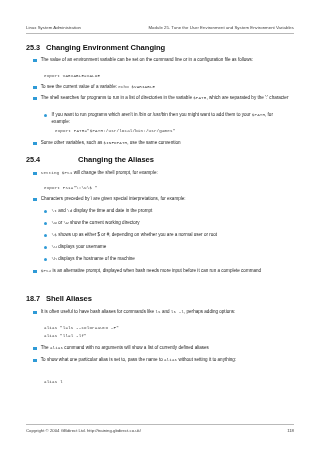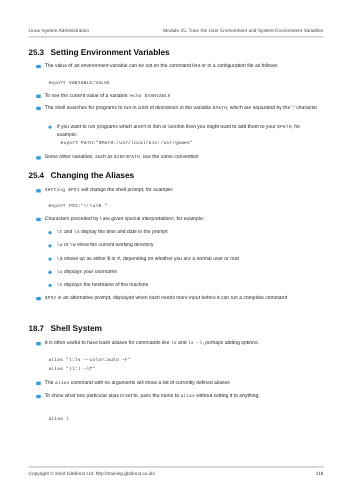--- a/index.html
+++ b/index.html
@@ -69,21 +69,21 @@
 <div class="page">
 
   <div class="header">
     <span>Linux System Administration</span>
     <span>Module 25.  Tune the User Environment and System Environment Variables</span>
   </div>
   <div class="header-rule"></div>
 
   <div class="sec" style="left:26px;top:43px;">
     <span class="num">25.3</span>
-    <span class="ttl">Setting Environment Variables</span>
+    <span class="ttl">Changing Environment Changing</span>
   </div>
 
   <div class="b1" style="left:33px;top:57px;width:258px;">
     <span class="sq"></span>
     <span class="txt">The value of an environment variable can be set on the command line or in a configuration file as follows:</span>
   </div>
 
   <div class="code" style="left:44px;top:74px;">export VARIABLE=VALUE</div>
 
   <div class="b1" style="left:33px;top:84px;width:258px;">
@@ -101,21 +101,21 @@
     <span class="txt"><span>If you want to run programs which aren't in /bin or /usr/bin then you might want to add them to your </span><span class="mono">$PATH</span><span>, for example:</span></span>
   </div>
 
   <div class="code" style="left:55px;top:129px;">export PATH="$PATH:/usr/local/bin:/usr/games"</div>
 
   <div class="b1" style="left:33px;top:140px;width:258px;">
     <span class="sq"></span>
     <span class="txt"><span>Some other variables, such as </span><span class="mono">$INFOPATH</span><span>, use the same convention</span></span>
   </div>
 
-  <div class="sec" style="left:26px;top:155px;">
+  <div class="sec" style="left:26px;top:155px;gap:32px;">
     <span class="num">25.4</span>
     <span class="ttl">Changing the Aliases</span>
   </div>
 
   <div class="b1" style="left:33px;top:170px;width:258px;">
     <span class="sq"></span>
     <span class="txt"><span class="mono">Setting $PS1</span><span> will change the shell prompt, for example:</span></span>
   </div>
 
   <div class="code" style="left:44px;top:186px;">export PS1="\!\u\$ "</div>
@@ -150,21 +150,21 @@
     <span class="txt"><span class="mono">\h</span><span> displays the hostname of the machine</span></span>
   </div>
 
   <div class="b1" style="left:33px;top:268px;width:258px;">
     <span class="sq"></span>
     <span class="txt"><span class="mono">$PS2</span><span> is an alternative prompt, displayed when bash needs more input before it can run a complete command</span></span>
   </div>
 
   <div class="sec" style="left:26px;top:294px;">
     <span class="num">18.7</span>
-    <span class="ttl">Shell System</span>
+    <span class="ttl">Shell Aliases</span>
   </div>
 
   <div class="b1" style="left:33px;top:309px;width:258px;">
     <span class="sq"></span>
     <span class="txt"><span>It is often useful to have bash aliases for commands like </span><span class="mono">ls</span><span> and </span><span class="mono">ls -l</span><span>, perhaps adding options:</span></span>
   </div>
 
   <div class="code" style="left:44px;top:326px;">alias "l=ls --color=auto -F"</div>
   <div class="code" style="left:44px;top:334px;">alias "ll=l -lf"</div>
 

